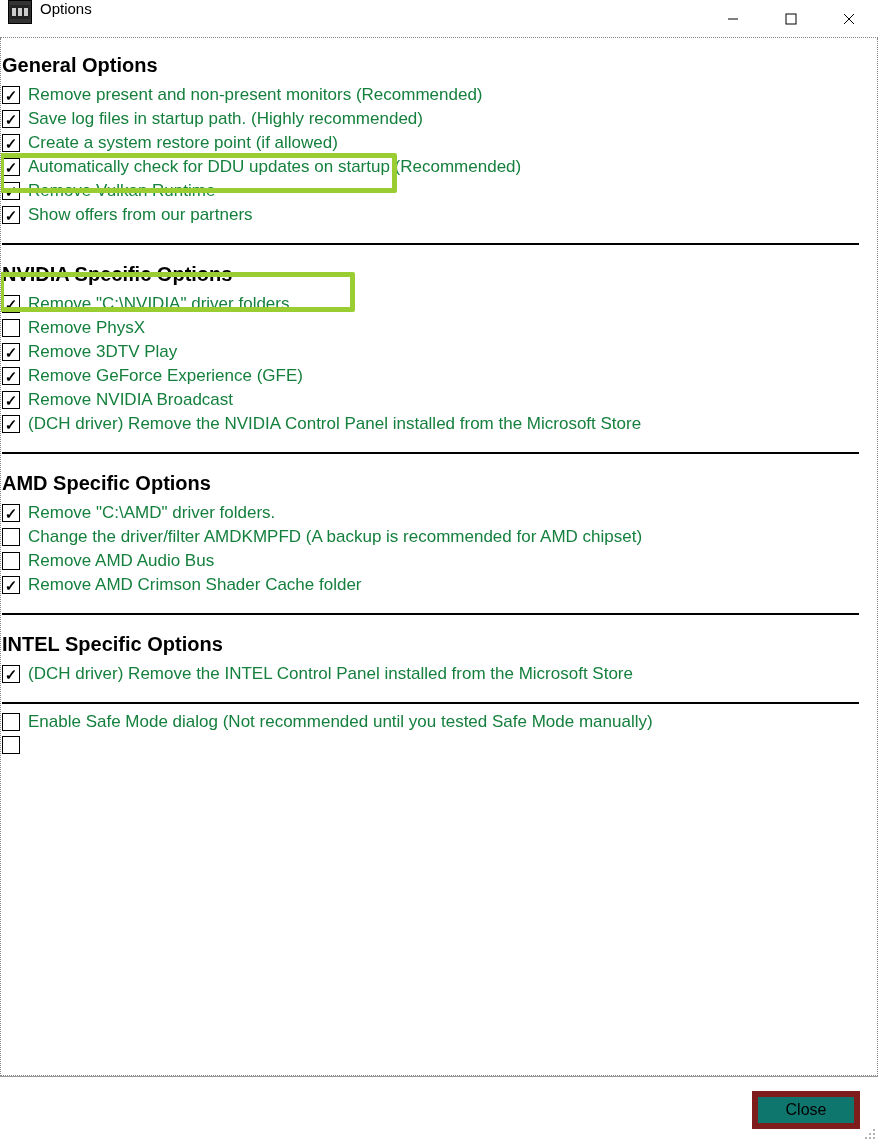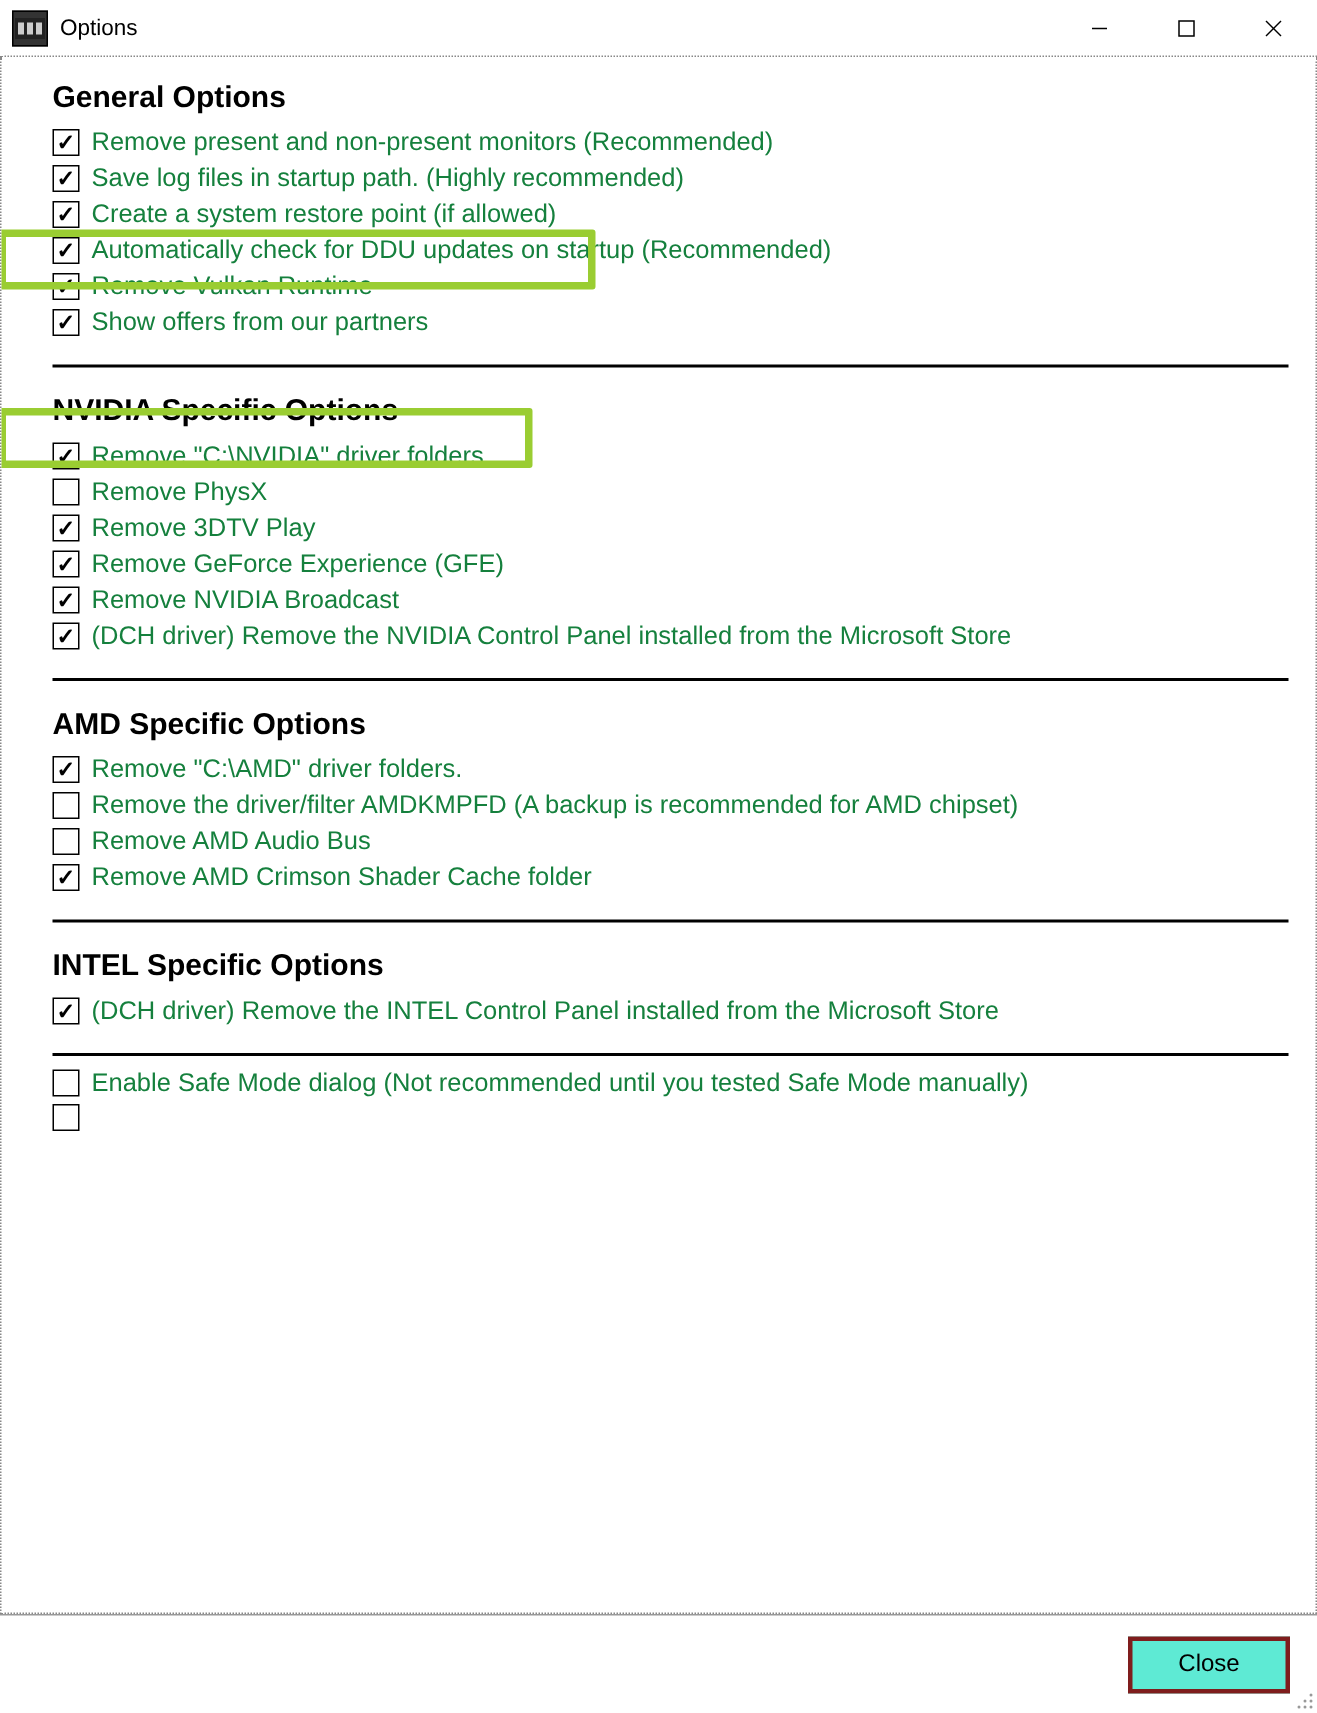--- a/index.html
+++ b/index.html
@@ -10,21 +10,20 @@
     background: #ffffff;
     width: 878px;
     height: 1142px;
     overflow: hidden;
     display: flex;
     flex-direction: column;
   }
   .titlebar {
     height: 38px;
     display: flex;
-    align-items: center;
     padding: 0 0 0 8px;
     border-bottom: 1px dotted #888;
   }
   .titlebar .app-icon {
     width: 24px;
     height: 24px;
     background: #333;
     border: 1px solid #000;
     margin-right: 8px;
     display: flex;
@@ -42,21 +41,21 @@
     height: 38px;
     display: flex;
     align-items: center;
     justify-content: center;
     cursor: default;
   }
   .win-btn svg { stroke: #000; stroke-width:1; fill:none; }
   .content {
     flex: 1;
     overflow: hidden;
-    padding: 10px 18px 4px 34px;
+    padding: 10px 18px 4px 1px;
     border-left: 1px dotted #888;
     border-right: 1px dotted #888;
     border-bottom: 1px dotted #888;
     position: relative;
   }
   .section-title {
     font-weight: 700;
     font-size: 20px;
     margin: 18px 0 6px 0;
     color: #000;
@@ -115,22 +114,22 @@
     right: 2px;
     bottom: 2px;
     width: 16px;
     height: 16px;
     pointer-events: none;
   }
   .resize-grip svg { display:block; }
   .close-btn {
     width: 108px;
     height: 38px;
-    border: 3px solid #7f1d1d;
-    background: #5eead4;
+    border: 6px solid #7f1d1d;
+    background: #0f766e;
     font-size: 16px;
     cursor: pointer;
     display: flex;
     align-items: center;
     justify-content: center;
   }
 </style>
 </head>
 <body>
 
@@ -217,21 +216,21 @@
       <div class="lbl">(DCH driver) Remove the NVIDIA Control Panel installed from the Microsoft Store</div>
     </div>
     <hr class="hr">
     <div class="section-title">AMD Specific Options</div>
     <div class="opt-row">
       <div class="cb checked"></div>
       <div class="lbl">Remove "C:\AMD" driver folders.</div>
     </div>
     <div class="opt-row">
       <div class="cb"></div>
-      <div class="lbl">Remove the driver/filter AMDKMPFD (A backup is recommended for AMD chipset)</div>
+      <div class="lbl">Change the driver/filter AMDKMPFD (A backup is recommended for AMD chipset)</div>
     </div>
     <div class="opt-row">
       <div class="cb"></div>
       <div class="lbl">Remove AMD Audio Bus</div>
     </div>
     <div class="opt-row">
       <div class="cb checked"></div>
       <div class="lbl">Remove AMD Crimson Shader Cache folder</div>
     </div>
     <hr class="hr">

